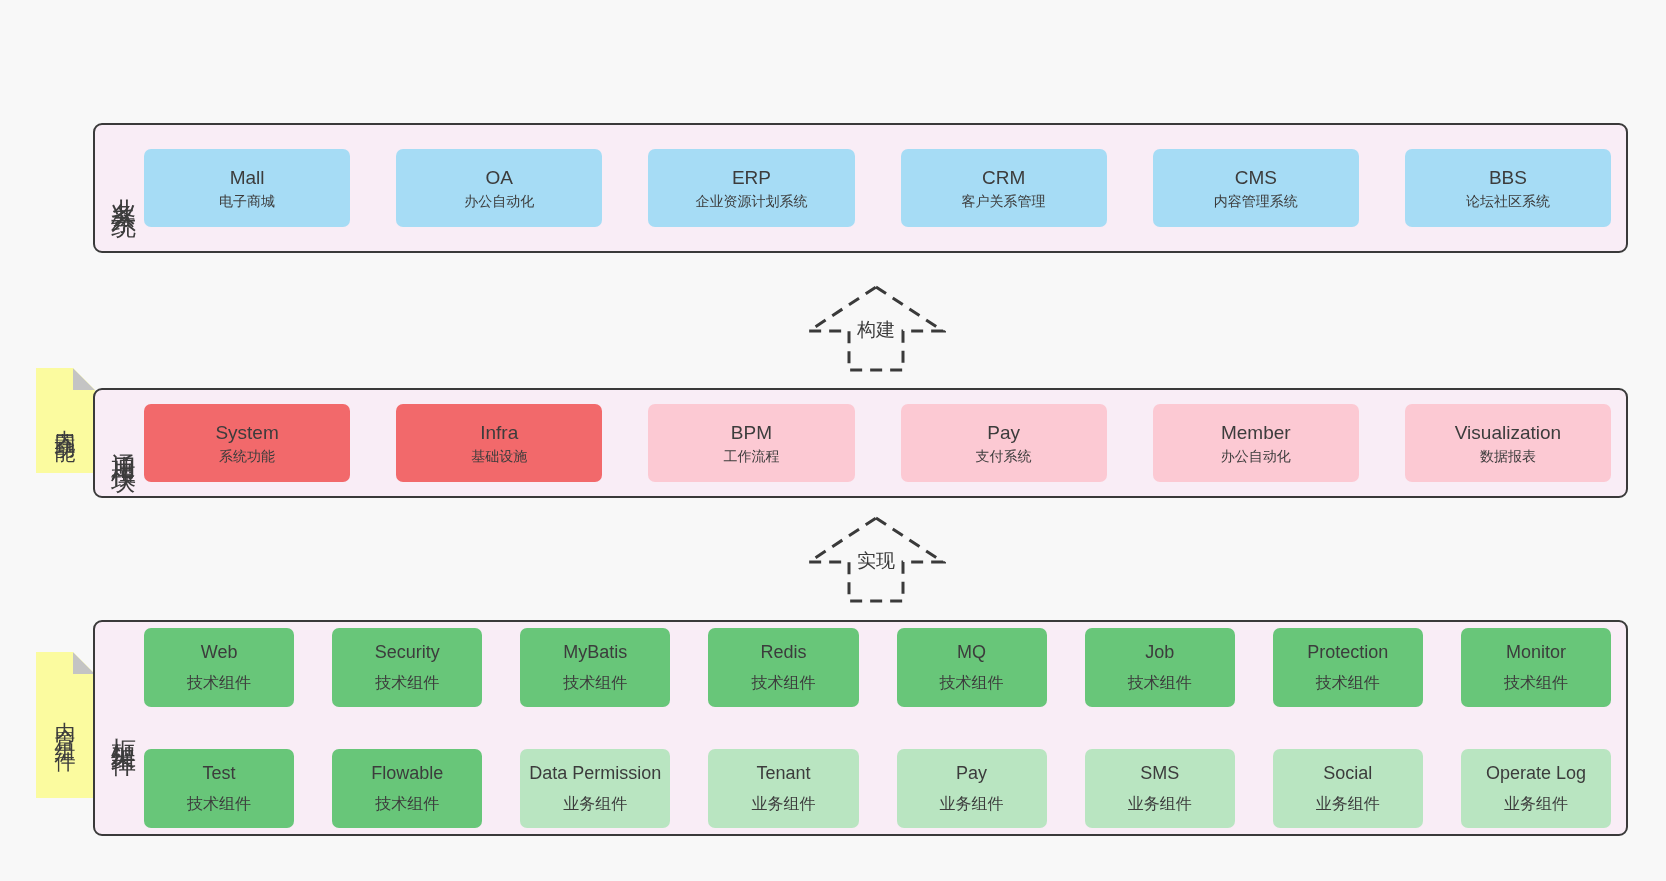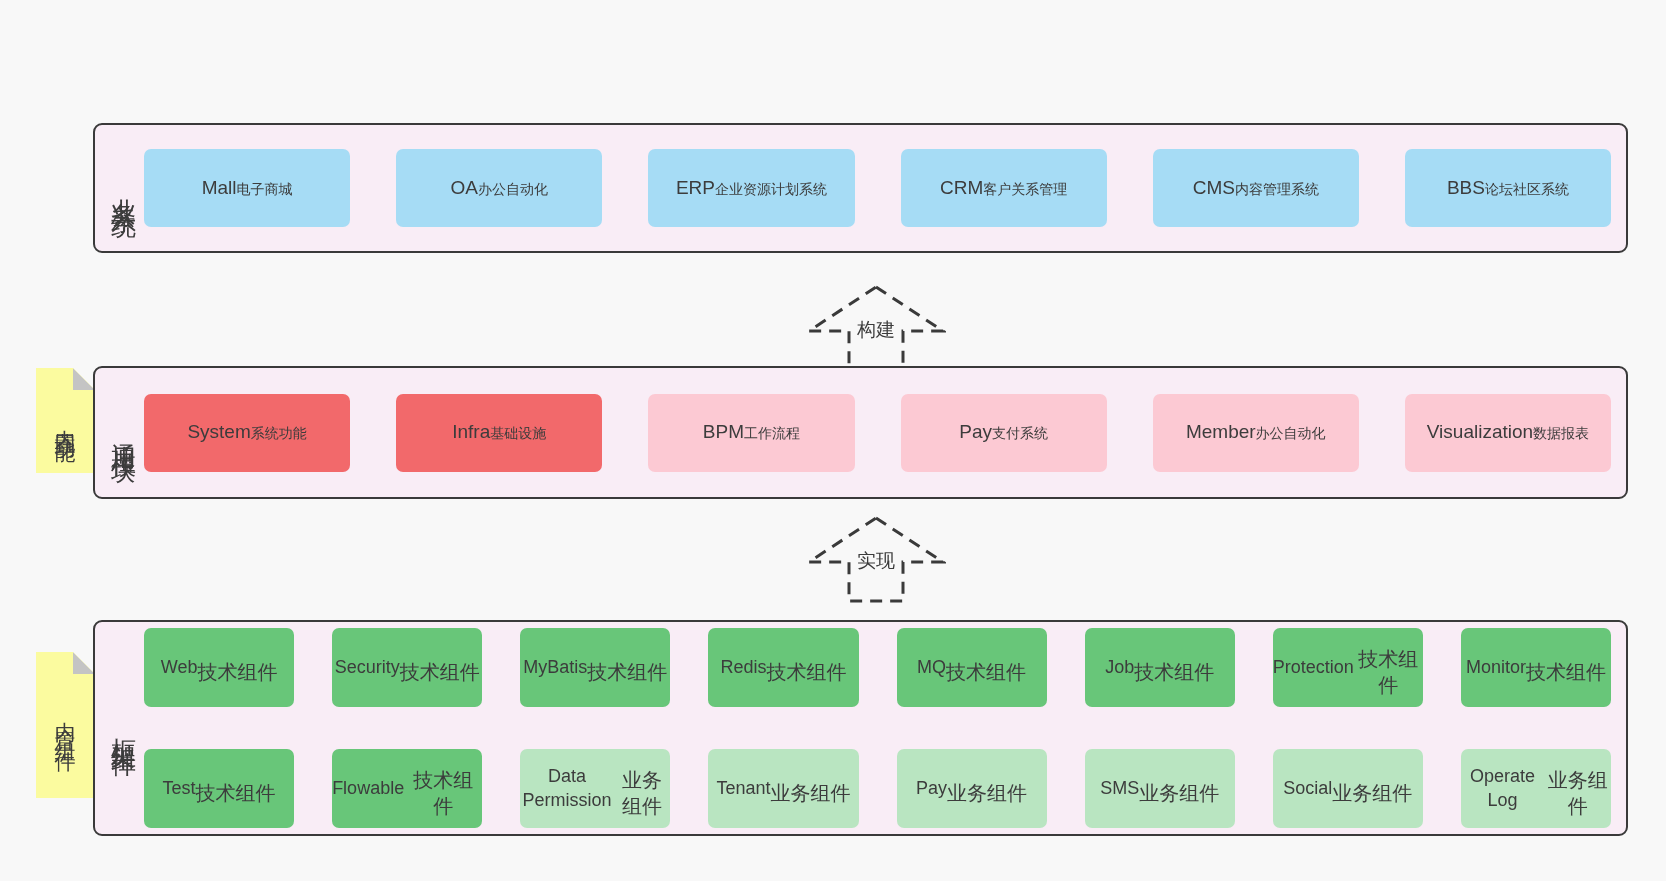--- a/index.html
+++ b/index.html
@@ -15,45 +15,45 @@
     background:var(--page-bg); color:var(--text);
     font-family:"Liberation Sans","DejaVu Sans",sans-serif;
   }
   .layer {
     position:absolute; left:93px; width:1535px; z-index:1;
     background:var(--layer-bg); border:2px solid var(--layer-border);
     border-radius:9px; display:flex; align-items:center;
     padding:0 15px 0 16px;
   }
   #layer-business   { top:123px; height:130px; }
-  #layer-modules    { top:366px; height:133px; }
+  #layer-modules    { top:388px; height:110px; }
   #layer-components { top:620px; height:216px; }
   .layer-label {
     writing-mode:vertical-rl; text-orientation:upright;
     font-size:25px; letter-spacing:5px; color:var(--text);
     flex:0 0 auto; margin-right:8px; line-height:1;
   }
   .boxes { flex:1; display:flex; gap:46px; align-items:center; }
   .box {
     flex:1; height:78px; border-radius:7px;
-    display:flex; flex-direction:row; justify-content:center;
+    display:flex; flex-direction:column; justify-content:center;
     align-items:center; text-align:center; color:var(--text);
   }
   .box .en { font-size:19px; line-height:1.3; }
   .box .zh { font-size:14px; line-height:1.3; margin-top:2px; }
   .blue  { background:var(--blue); }
   .red   { background:var(--red); }
   .pink  { background:var(--pink); }
   .green { background:var(--green); }
   .lightgreen { background:var(--lightgreen); }
   .rows { flex:1; display:flex; flex-direction:column; gap:42px; }
   .rows .boxes { gap:38px; }
   .rows .box { height:79px; }
   .rows .box .en { font-size:18px; }
-  .rows .box .zh { font-size:20px; margin-top:9px; }
+  .rows .box .zh { font-size:16px; margin-top:9px; }
   .sticky {
     position:absolute; z-index:0; background:var(--sticky);
     display:flex; align-items:center; justify-content:center;
     clip-path:polygon(0 0, calc(100% - 22px) 0, 100% 22px, 100% 100%, 0 100%);
   }
   .sticky::after {
     content:""; position:absolute; top:0; right:0; width:22px; height:22px;
     background:var(--sticky-fold); clip-path:polygon(0 0, 100% 100%, 0 100%);
   }
   #sticky-modules    { left:36px; top:368px; width:59px; height:105px; }

